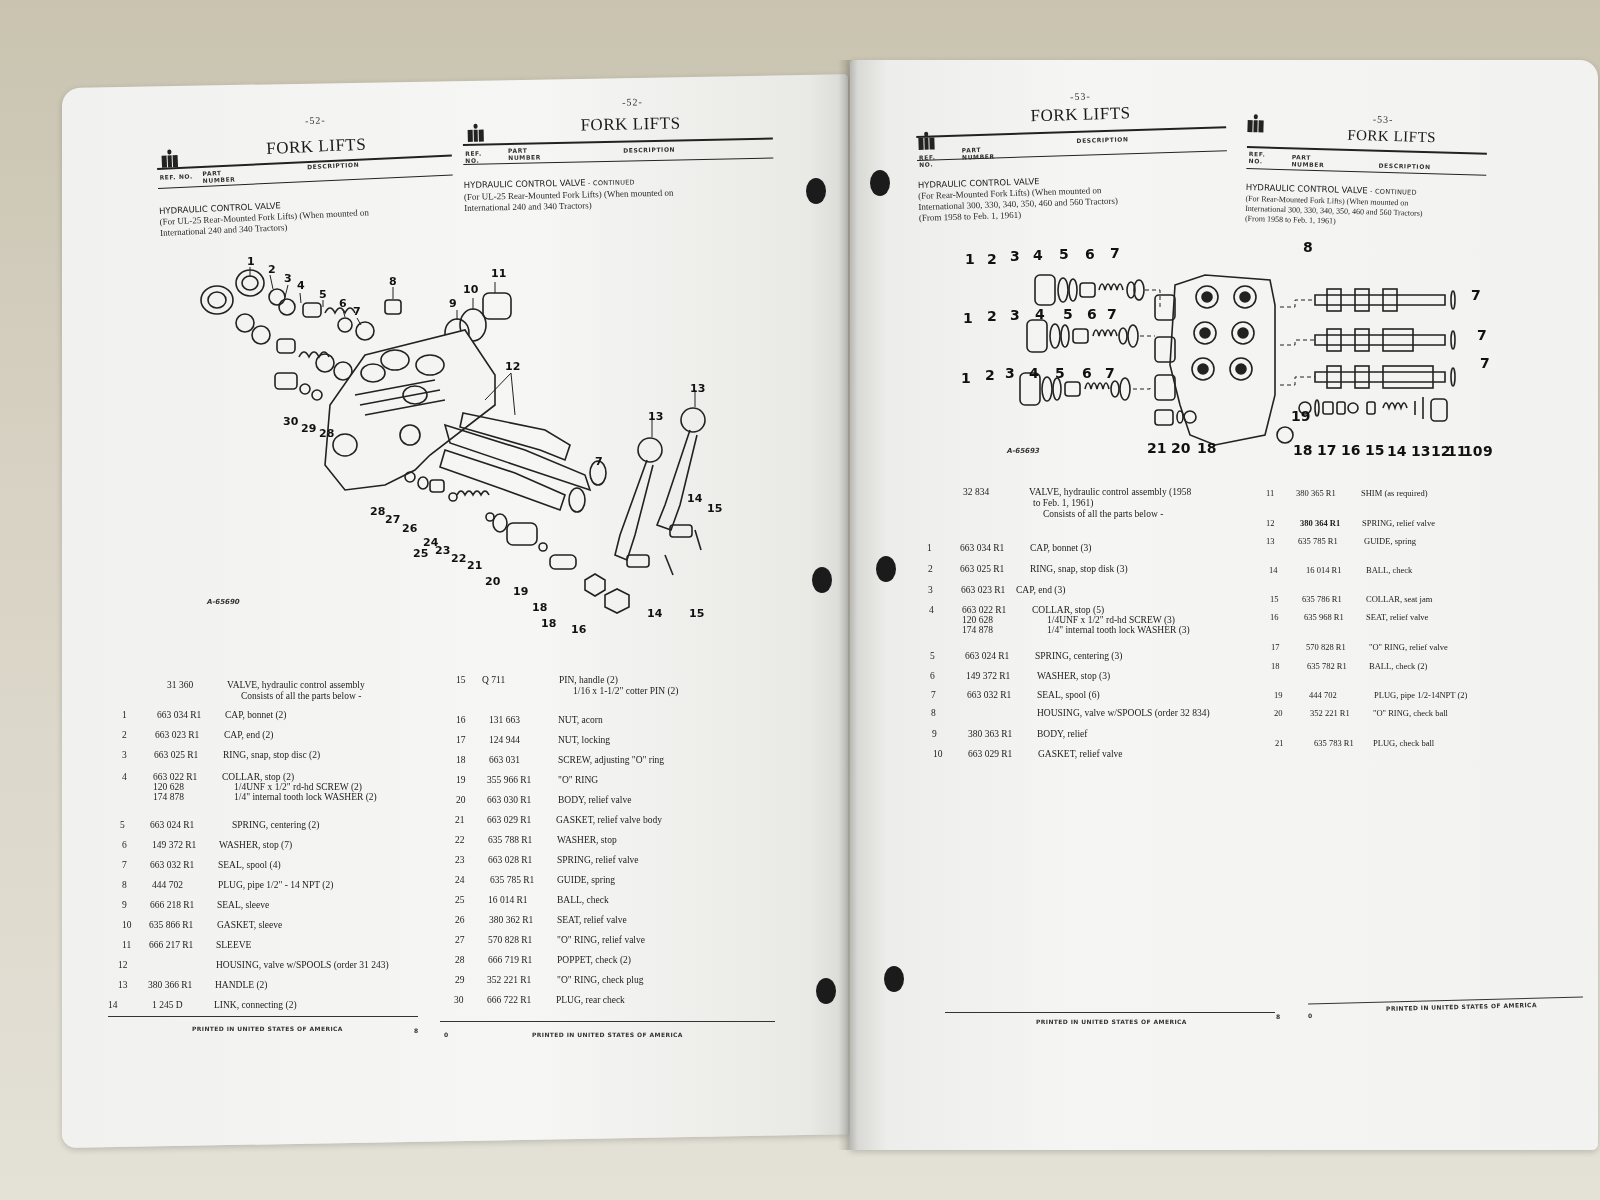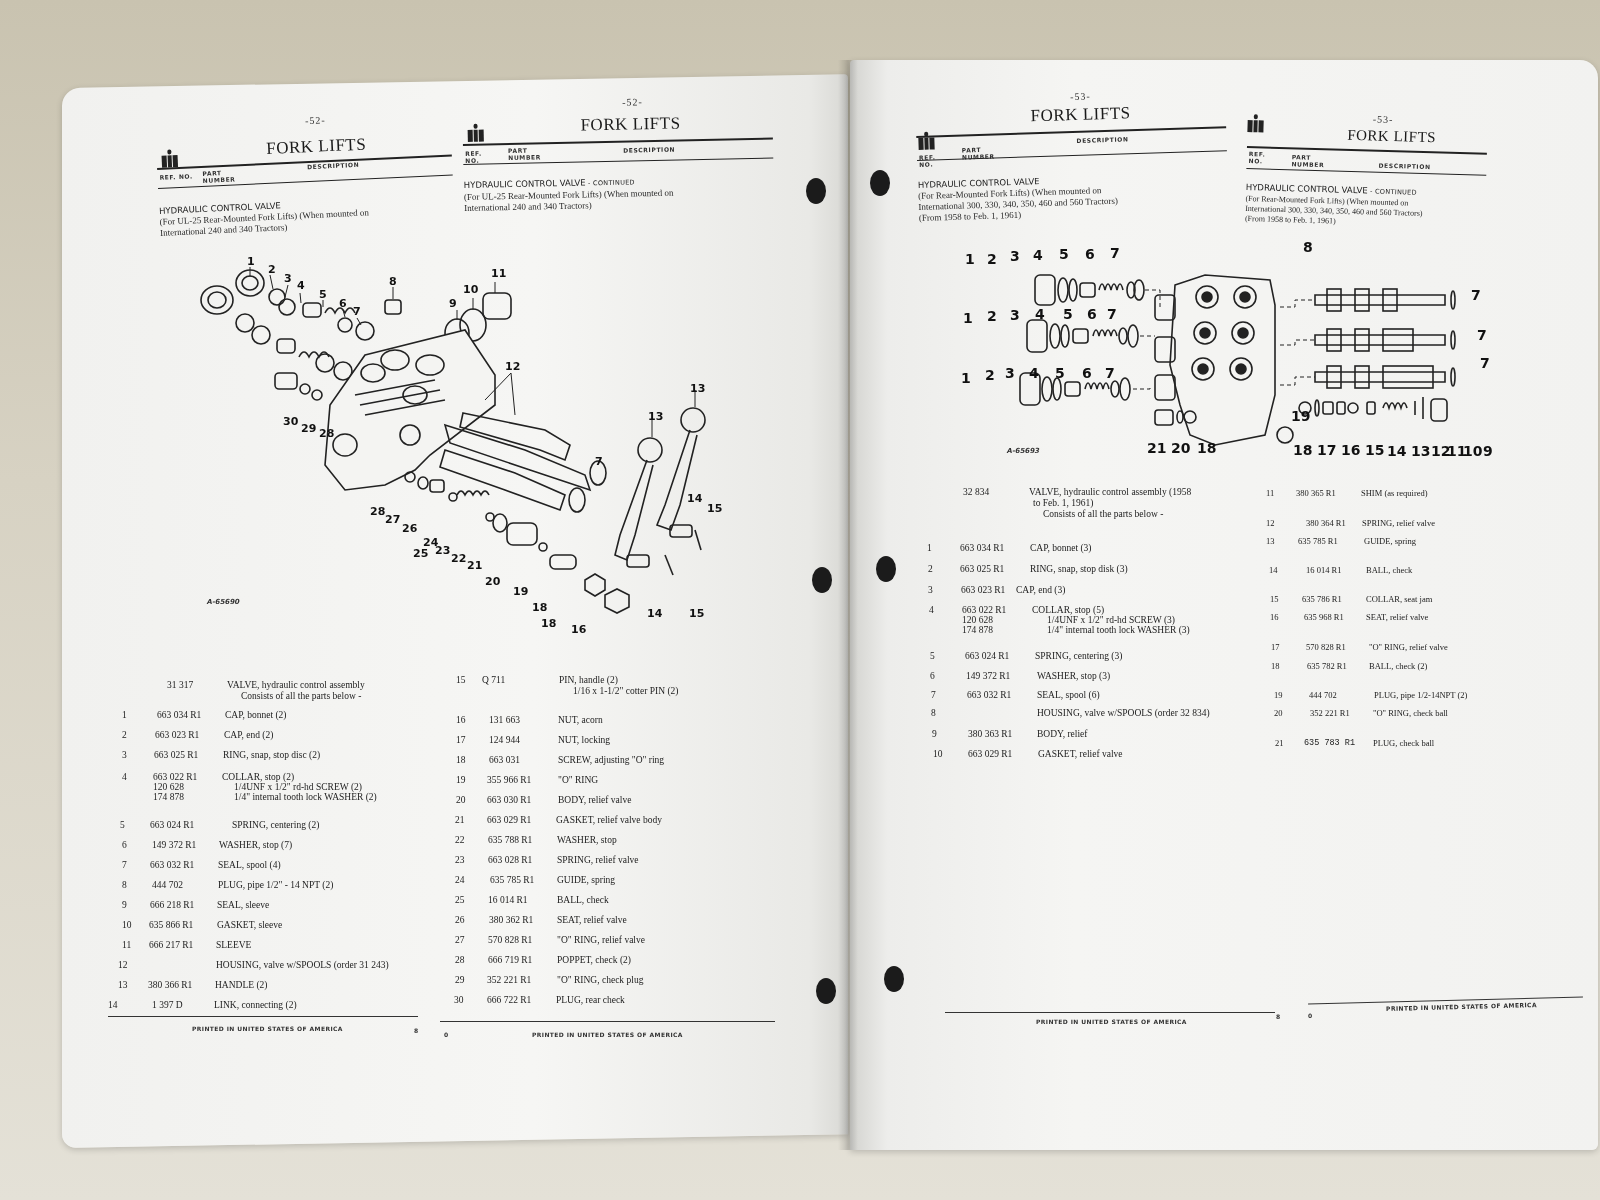--- a/index.html
+++ b/index.html
@@ -270,21 +270,21 @@
     <span class="diag-num" style="left:452px;top:352px;">14</span>
     <span class="diag-num" style="left:494px;top:352px;">15</span>
     <span class="diag-num" style="left:88px;top:160px;">30</span>
     <span class="diag-num" style="left:106px;top:167px;">29</span>
     <span class="diag-num" style="left:124px;top:172px;">28</span>
     <span class="diag-code" style="left:12px;top:343px;">A-65690</span>
   </div>
 
   <div class="parts" style="left:122px;top:680px;width:300px;">
     <div class="prow" style="top:0px;">
-        <span class="pn" style="left:45px;">31 317</span>
+        <span class="pn" style="left:45px;">31 360</span>
         <span class="desc" style="left:105px;"><span>VALVE, hydraulic control assembly</span><span class="sub">Consists of all the parts below -</span></span>
       </div>
     <div class="prow" style="top:30px;">
         <span class="ref">1</span>
         <span class="pn" style="left:35px;">663 034 R1</span>
         <span class="desc" style="left:103px;">CAP, bonnet (2)</span>
       </div>
     <div class="prow" style="top:50px;">
         <span class="ref">2</span>
         <span class="pn" style="left:33px;">663 023 R1</span>
@@ -348,21 +348,21 @@
         <span class="pn" style="left:26px;"></span>
         <span class="desc" style="left:94px;">HOUSING, valve w/SPOOLS (order 31 243)</span>
       </div>
     <div class="prow" style="top:300px;">
         <span class="ref" style="left:-4px;">13</span>
         <span class="pn" style="left:26px;">380 366 R1</span>
         <span class="desc" style="left:93px;">HANDLE (2)</span>
       </div>
     <div class="prow" style="top:320px;">
         <span class="ref" style="left:-14px;">14</span>
-        <span class="pn" style="left:30px;">1 397 D</span>
+        <span class="pn" style="left:30px;">1 245 D</span>
         <span class="desc" style="left:92px;">LINK, connecting (2)</span>
       </div>
   </div>
   <div class="footer-rule" style="left:108px;top:1016px;width:310px;"></div>
   <span class="footer-text" style="left:192px;top:1025px;">PRINTED IN UNITED STATES OF AMERICA</span>
   <span class="footer-text" style="left:414px;top:1027px;">8</span>
 
   <div class="parts" style="left:445px;top:675px;width:320px;">
     <div class="prow" style="top:0px;">
         <span class="ref" style="left:11px;">15</span>
@@ -693,21 +693,21 @@
   <span class="footer-text" style="left:1276px;top:1013px;">8</span>
 
   <div class="parts" style="left:1266px;top:488px;width:230px;font-size:8.5px;">
     <div class="prow" style="top:0px;font-size:8.5px;">
         <span class="ref">11</span>
         <span class="pn" style="left:30px;">380 365 R1</span>
         <span class="desc" style="left:95px;">SHIM (as required)</span>
       </div>
     <div class="prow" style="top:30px;font-size:8.5px;">
         <span class="ref">12</span>
-        <span class="pn" style="left:40px;">380 364 R1</span>
+        <span class="pn" style="left:34px;font-weight:bold;">380 364 R1</span>
         <span class="desc" style="left:96px;">SPRING, relief valve</span>
       </div>
     <div class="prow" style="top:48px;font-size:8.5px;">
         <span class="ref">13</span>
         <span class="pn" style="left:32px;">635 785 R1</span>
         <span class="desc" style="left:98px;">GUIDE, spring</span>
       </div>
     <div class="prow" style="top:77px;font-size:8.5px;">
         <span class="ref" style="left:3px;">14</span>
         <span class="pn" style="left:40px;">16 014 R1</span>
@@ -738,21 +738,21 @@
         <span class="pn" style="left:43px;">444 702</span>
         <span class="desc" style="left:108px;">PLUG, pipe 1/2-14NPT (2)</span>
       </div>
     <div class="prow" style="top:220px;font-size:8.5px;">
         <span class="ref" style="left:8px;">20</span>
         <span class="pn" style="left:44px;">352 221 R1</span>
         <span class="desc" style="left:107px;">"O" RING, check ball</span>
       </div>
     <div class="prow" style="top:250px;font-size:8.5px;">
         <span class="ref" style="left:9px;">21</span>
-        <span class="pn" style="left:38px;font-family:Liberation Mono, monospace;">635 783 R1</span>
+        <span class="pn" style="left:48px;">635 783 R1</span>
         <span class="desc" style="left:107px;">PLUG, check ball</span>
       </div>
   </div>
   <div class="footer-rule" style="left:1308px;top:1000px;width:275px;transform:rotate(-1.5deg);"></div>
   <span class="footer-text" style="left:1308px;top:1012px;">0</span>
   <span class="footer-text" style="left:1386px;top:1003px;transform:rotate(-1.5deg);">PRINTED IN UNITED STATES OF AMERICA</span>
 
 </div>
 
 </body></html>

